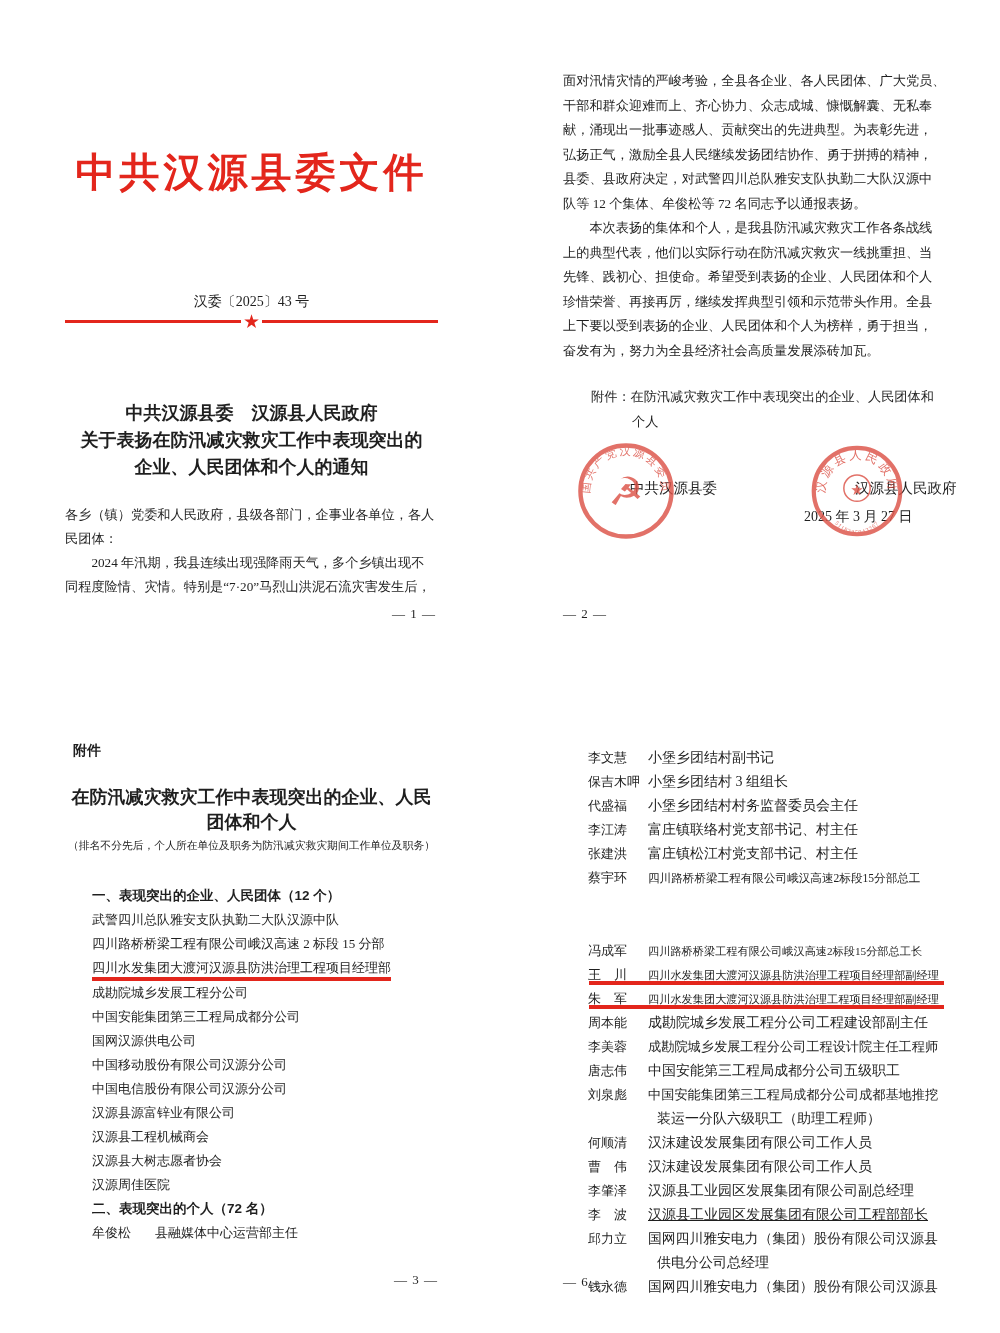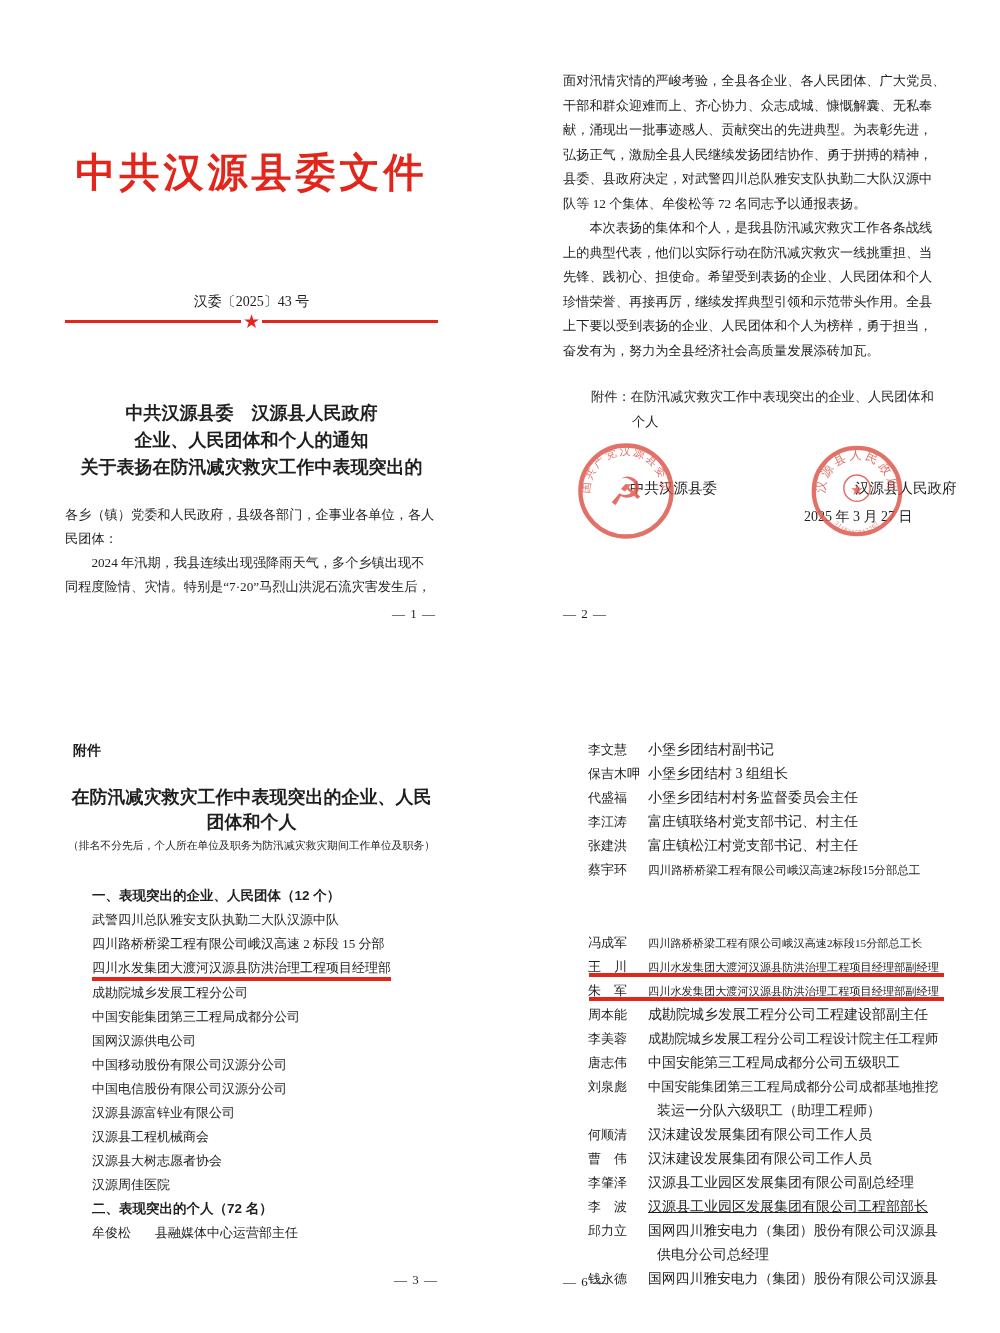--- a/index.html
+++ b/index.html
@@ -76,21 +76,21 @@
     padding-left:27px;white-space:nowrap;font-weight:bold;font-size:13.5px;
     font-family:"Liberation Sans","DejaVu Sans",sans-serif;line-height:24px;
   }
   .p3-row{padding-left:27px;white-space:nowrap;line-height:24px;}
   .u-red-inline{display:inline-block;line-height:17px;border-bottom:4px solid var(--red);padding-bottom:1px;}
   .p3-person{padding-left:27px;white-space:nowrap;line-height:24px;display:flex;}
   .p3-person .pname{width:46px;flex:none;}
   .p3-person .ptitle{margin-left:17px;}
 
   
-  .list4{position:absolute;top:0;left:0;width:100%;font-size:14px;}
+  .list4{position:absolute;top:8px;left:0;width:100%;font-size:14px;}
   .p4-row{position:relative;}
   .p4-l1{padding-left:25px;line-height:24px;white-space:nowrap;display:flex;align-items:baseline;}
   .p4-name{width:56px;flex:none;font-size:13px;}
   .p4-title{margin-left:4px;}
   .p4-l2{padding-left:94px;line-height:24px;white-space:nowrap;}
   .p4-row.u-red::after{
     content:"";position:absolute;left:26px;right:-4px;bottom:2px;height:4px;background:var(--red);
   }
 </style>
 </head>
@@ -98,22 +98,22 @@
 
 <div class="page" id="p1">
   <div class="letterhead">中共汉源县委文件</div>
   <div class="docnum">汉委〔2025〕43 号</div>
   <div class="sep">
     <span class="star">★</span>
   </div>
   <div class="doc-title">
 
   <div class="nowrap">中共汉源县委　汉源县人民政府</div>
+      <div class="nowrap">关于表扬在防汛减灾救灾工作中表现突出的</div>
       <div class="nowrap">企业、人民团体和个人的通知</div>
-      <div class="nowrap">关于表扬在防汛减灾救灾工作中表现突出的</div>
     </div>
   <div class="bodytext">
 
   <div>各乡（镇）党委和人民政府，县级各部门，企事业各单位，各人</div>
       <div>民团体：</div>
       <div>　　2024 年汛期，我县连续出现强降雨天气，多个乡镇出现不</div>
       <div>同程度险情、灾情。特别是“7·20”马烈山洪泥石流灾害发生后，</div>
     </div>
   <div class="pagenum">— 1 —</div>
 </div>

